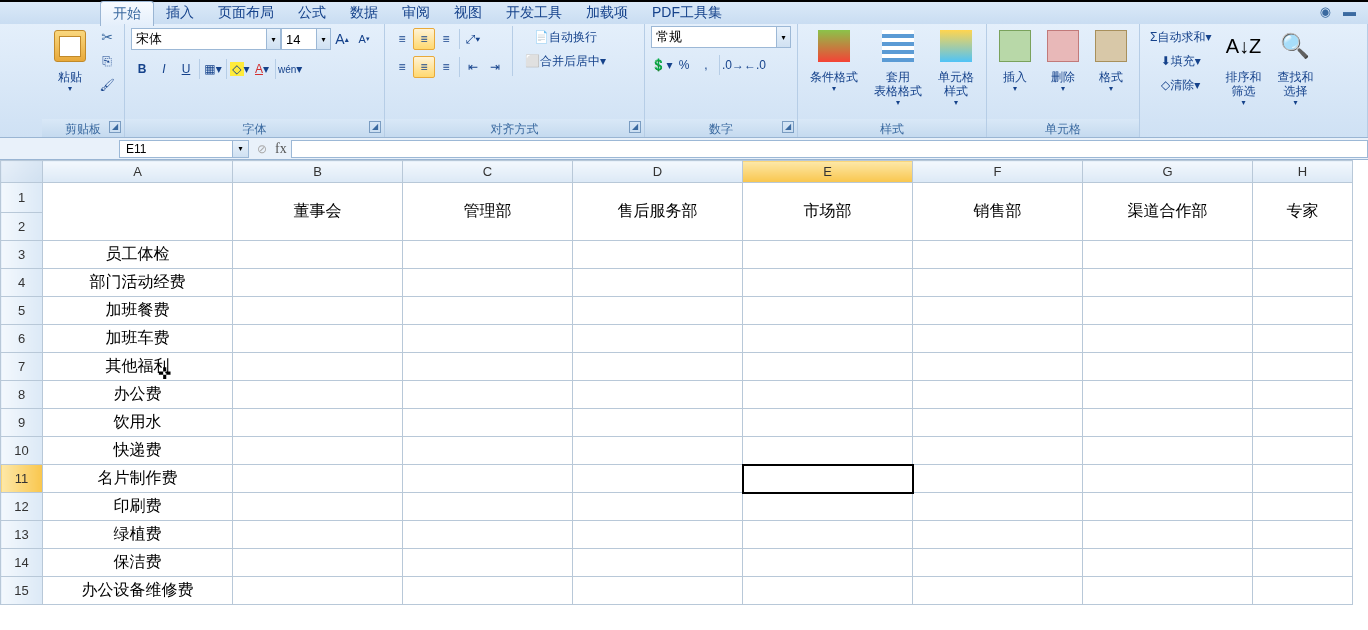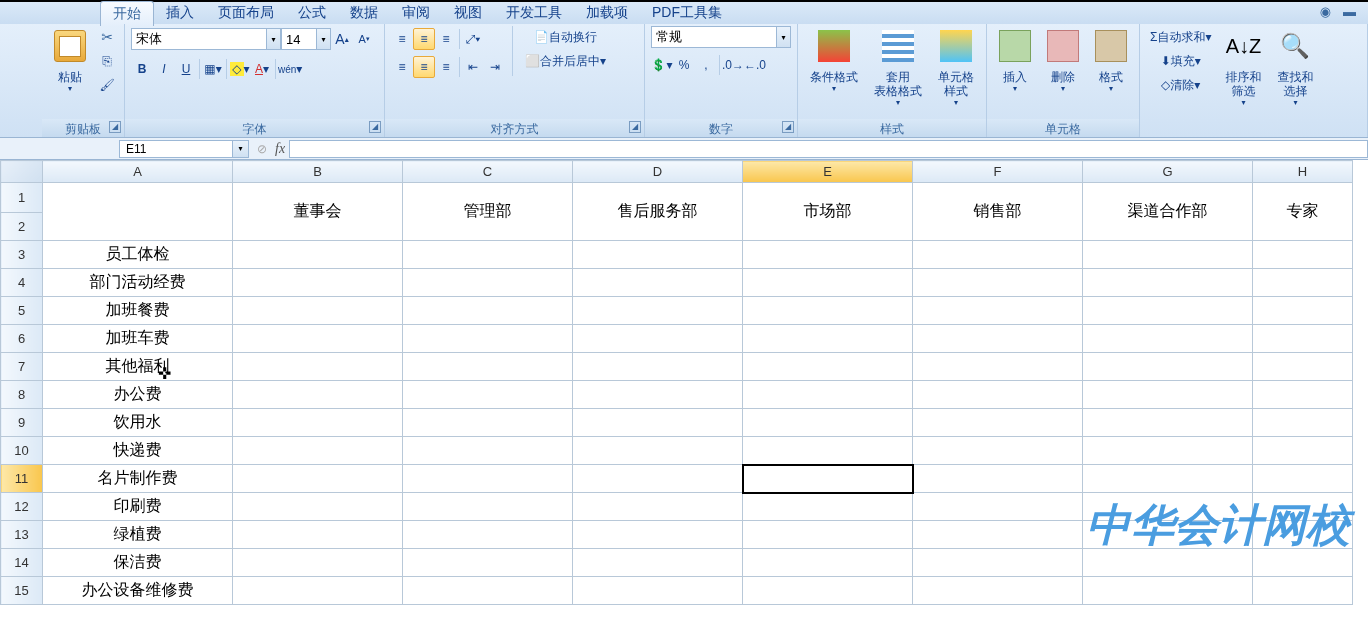--- a/index.html
+++ b/index.html
@@ -24,21 +24,21 @@
 .combo { height: 22px; background: #fff; border: 1px solid #9cb8d6; display: flex; align-items: center; padding: 0 4px; font-size: 13px; position: relative; }
 .combo .dd { position: absolute; right: 0; top: 0; width: 14px; height: 100%; background: linear-gradient(#e9f2fb,#d0e1f2); border-left: 1px solid #9cb8d6; font-size: 8px; display: flex; align-items: center; justify-content: center; }
 .vstack { display: flex; flex-direction: column; gap: 2px; }
 .clipboard-icon { background: linear-gradient(#f9d77e,#e8a93a); border: 1px solid #c18a2a; border-radius: 3px; position: relative; }
 .clipboard-icon::after { content: ""; position: absolute; inset: 5px 4px 4px 4px; background: #fff; border: 1px solid #c18a2a; }
 .scissors { color: #3b6aa0; font-size: 14px; }
 .formula-bar { height: 22px; background: #e9f1fa; border-bottom: 1px solid #9ab5d3; display: flex; align-items: center; padding-left: 42px; }
 .namebox { width: 130px; height: 18px; background: #fff; border: 1px solid #9cb8d6; display: flex; align-items: center; padding: 0 6px; font-size: 12px; position: relative; margin-left: 27px; }
 .namebox .dd { position: absolute; right: 0; top: 0; width: 16px; height: 100%; background: linear-gradient(#e9f2fb,#d0e1f2); border-left: 1px solid #9cb8d6; font-size: 8px; display: flex; align-items: center; justify-content: center; }
 .fx-area { display: flex; align-items: center; margin-left: 8px; gap: 8px; }
-.fx { font-style: italic; font-family: serif; font-size: 14px; color: #555; }
+.fx { font-family: serif; font-size: 14px; color: #555; }
 .grid-area { position: relative; }
 .sheet { border-collapse: collapse; table-layout: fixed; }
 .sheet th, .sheet td { border: 1px solid #b8c8d8; font-size: 16px; font-family: "SimSun", serif; }
 .sheet .colhdr { background: linear-gradient(#f3f8fd,#dce9f6); height: 22px; color: #333; font-weight: normal; text-align: center; font-family: sans-serif; font-size: 13px; }
 .sheet .colhdr.active { background: linear-gradient(#fde8a8,#f9c64d); }
 .sheet .rowhdr { background: linear-gradient(90deg,#f3f8fd,#dce9f6); width: 42px; text-align: center; color: #333; font-family: sans-serif; font-size: 13px; font-weight: normal; }
 .sheet .rowhdr.active { background: linear-gradient(90deg,#fde8a8,#f9c64d); }
 .sheet .corner { background: linear-gradient(135deg,#e8f0f9,#d0e0f0); width: 42px; }
 .sheet td { height: 28px; text-align: center; padding: 0 4px; }
 .sheet .active-cell { outline: 2px solid #000; outline-offset: -1px; }
@@ -412,14 +412,13 @@
           <td></td>
           <td></td>
           <td></td>
           <td></td>
           <td></td>
           <td></td>
         </tr>
       </tbody>
     </table>
 <div class="cursor-cross">✜</div>
-<div class="watermark">中华会计网校</div>
 </div>
 
 </body></html>

